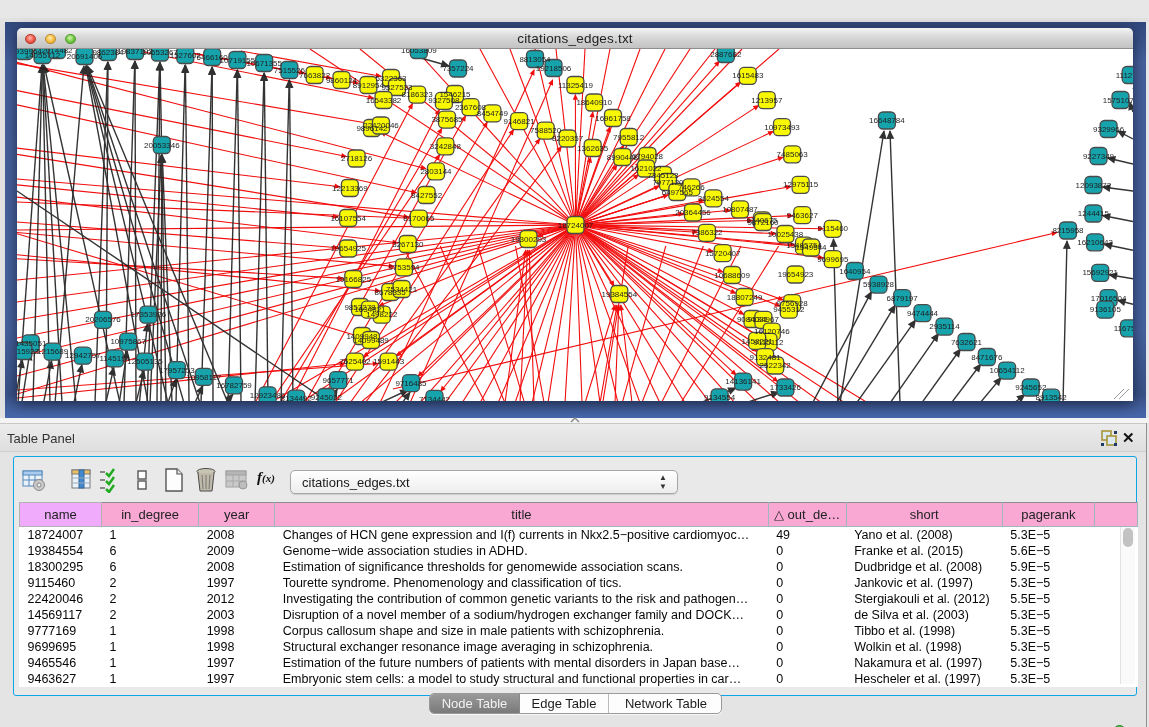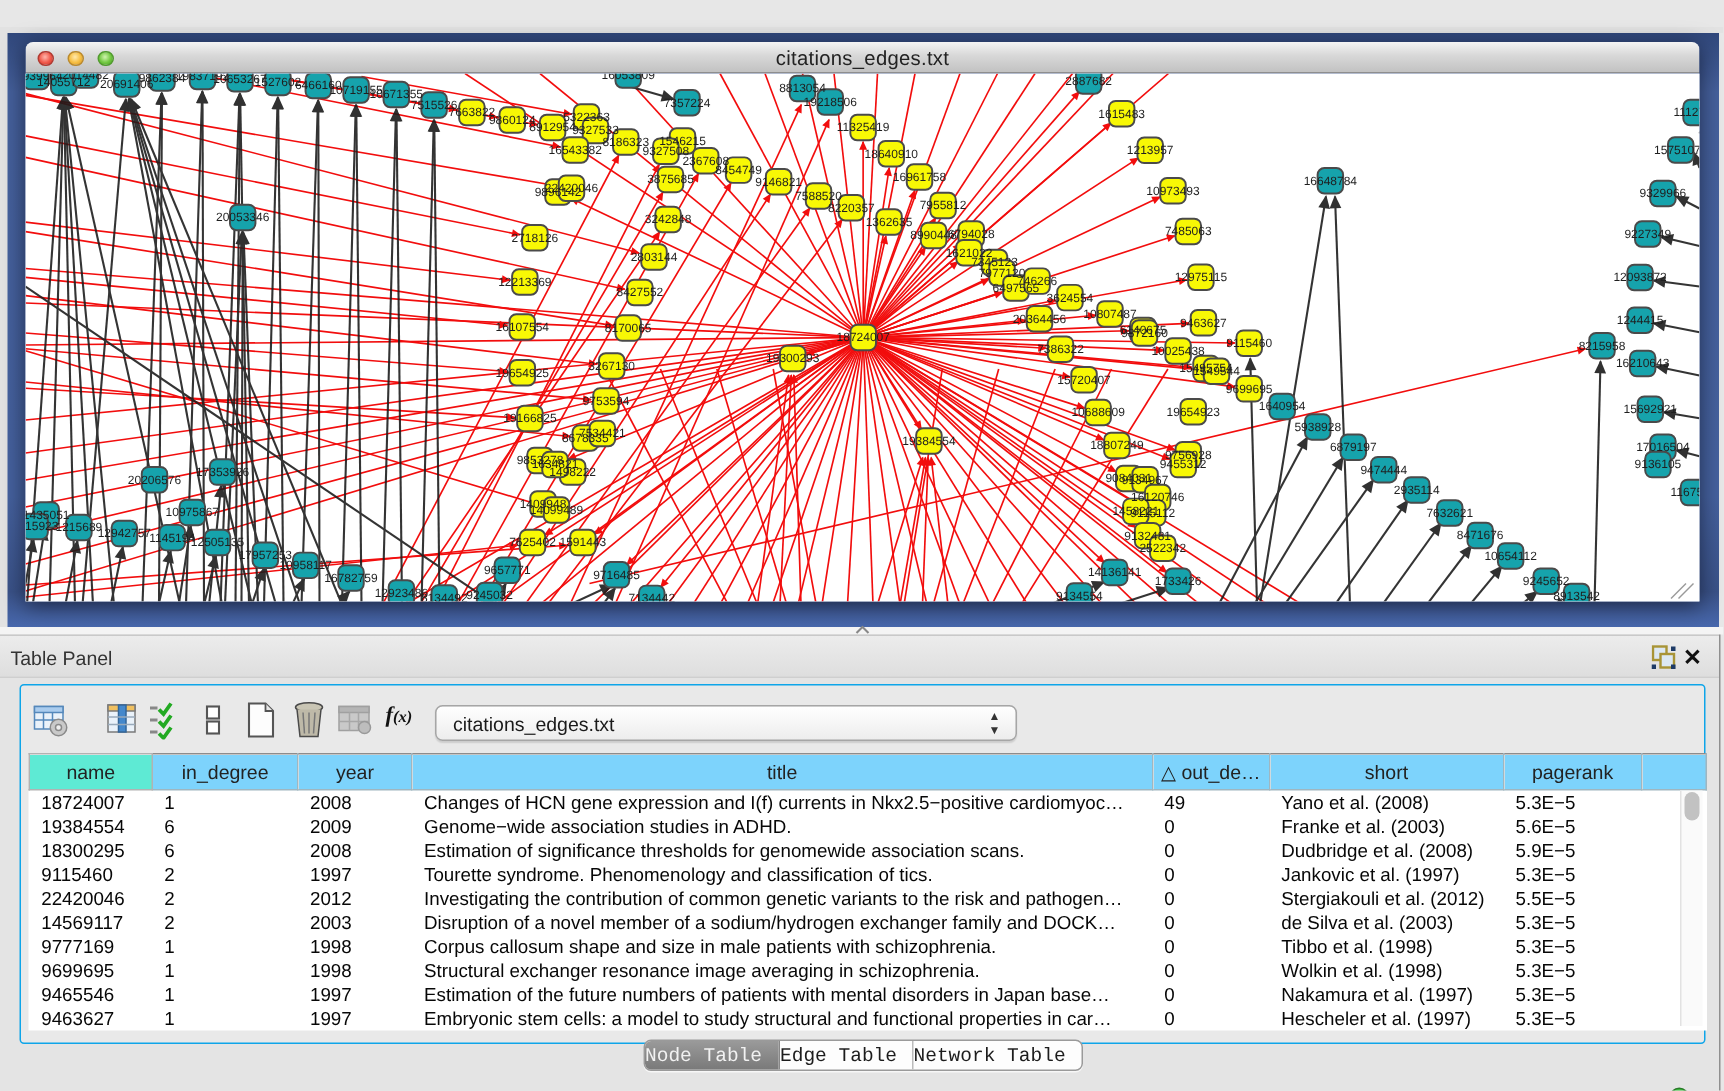--- a/index.html
+++ b/index.html
@@ -26,31 +26,31 @@
 #floatico { position:absolute; left:1101px; top:6px; }
 #closeico { position:absolute; left:1122px; top:5px; font-size:15px; font-weight:bold; color:#111; }
 #tbox { position:absolute; left:13px; top:32px; width:1124px; height:240px; background:#e9e9e9;
   border:1px solid #0ea5e9; border-radius:3px; }
 #toolbar { position:absolute; left:0; top:0; width:100%; height:44px; }
 #combo { position:absolute; left:276px; top:13px; width:388px; height:24px; background:linear-gradient(#ffffff,#ededed);
   border:1px solid #a6a6a6; border-radius:5px; box-shadow:0 1px 1px rgba(0,0,0,0.12); font-size:13px; color:#1a1a1a; }
 #combo span.t { position:absolute; left:11px; top:4px; }
 #combo span.a { position:absolute; right:10px; top:3px; font-size:8px; color:#333; line-height:8.5px; text-align:center; }
 table#dt { position:absolute; left:5px; top:45px; border-collapse:collapse; table-layout:fixed; width:1119px; font-size:12.5px; background:#fff; }
-#dt th { height:24px; background:#7dd3fc; border:1px solid #9fb6c0; border-top:1px solid #8c8c8c; font-weight:normal; font-size:13px; color:#222; overflow:hidden; white-space:nowrap; }
-#dt th.c0 { background:#5eead4; border-color:#b2b2b2; }
+#dt th { height:24px; background:#f9a8d4; border:1px solid #9fb6c0; border-top:1px solid #8c8c8c; font-weight:normal; font-size:13px; color:#222; overflow:hidden; white-space:nowrap; }
+#dt th.c0 { background:#f0abfc; border-color:#b2b2b2; }
 #dt td { height:16px; padding:0 2px 0 8px; color:#070707; overflow:hidden; white-space:nowrap; text-overflow:clip; }
 #dt col.w0 { width:82px; } #dt col.w1 { width:97px; } #dt col.w2 { width:76px; } #dt col.w3 { width:493px; }
 #dt col.w4 { width:78px; } #dt col.w5 { width:156px; } #dt col.w6 { width:92px; } #dt col.w7 { width:43px; }
 #vsb { position:absolute; left:1106px; top:70px; width:15px; height:157px; background:#fafafa; border-left:1px solid #e2e2e2; }
 #vsb .th { position:absolute; left:2px; top:1px; width:10px; height:19px; background:#c2c2c2; border-radius:5px; }
 
 #tabs { position:absolute; left:429px; top:269px; width:293px; height:21px; border:1px solid #9a9a9a;
   border-radius:5px; background:#fdfdfd; overflow:hidden; box-shadow:0 1px 0 rgba(255,255,255,.7); }
-#tabs div { position:absolute; top:0; height:21px; font-size:13px; line-height:20px; color:#1c1c1c;font-family:Liberation Mono, monospace; }
+#tabs div { position:absolute; top:0; height:21px; font-size:13px; text-align:center; line-height:20px; color:#1c1c1c; }
 #tabs #tb1 { left:0; width:90px; background:linear-gradient(#9a9a9a,#767676); color:#f2f2f2; border-right:1px solid #888; }
 #tabs #tb2 { left:90px; width:89px; border-right:1px solid #bbb; }
 #tabs #tb3 { left:179px; width:114px; }
 
 #mem { position:absolute; left:1040px; width:68px; text-align:right; top:302px; font-size:15px; color:#222; }
 #memdot { position:absolute; left:1113px; top:301px; width:13px; height:13px; border-radius:50%; background:#3ec43e; border:1.5px solid #2a7b2a; }
 #rightline { position:absolute; left:1146px; top:405px; width:1px; height:322px; background:#8f8f8f; }
 #leftstrip { position:absolute; left:0; top:0; width:5px; height:400px; background:#e2e2e2; }
 #topstrip { position:absolute; left:0; top:0; width:1149px; height:4px; background:#e2e2e2; }
 .icon { position:absolute; top:10px; }
@@ -699,21 +699,21 @@
               <td class="c4">49</td>
               <td class="c5">Yano et al. (2008)</td>
               <td class="c6">5.3E−5</td>
             </tr>
 <tr>
               <td class="c0">19384554</td>
               <td class="c1">6</td>
               <td class="c2">2009</td>
               <td class="c3">Genome−wide association studies in ADHD.</td>
               <td class="c4">0</td>
-              <td class="c5">Franke et al. (2003)</td>
+              <td class="c5">Franke et al. (2015)</td>
               <td class="c6">5.6E−5</td>
             </tr>
 <tr>
               <td class="c0">18300295</td>
               <td class="c1">6</td>
               <td class="c2">2008</td>
               <td class="c3">Estimation of significance thresholds for genomewide association scans.</td>
               <td class="c4">0</td>
               <td class="c5">Dudbridge et al. (2008)</td>
               <td class="c6">5.9E−5</td>

